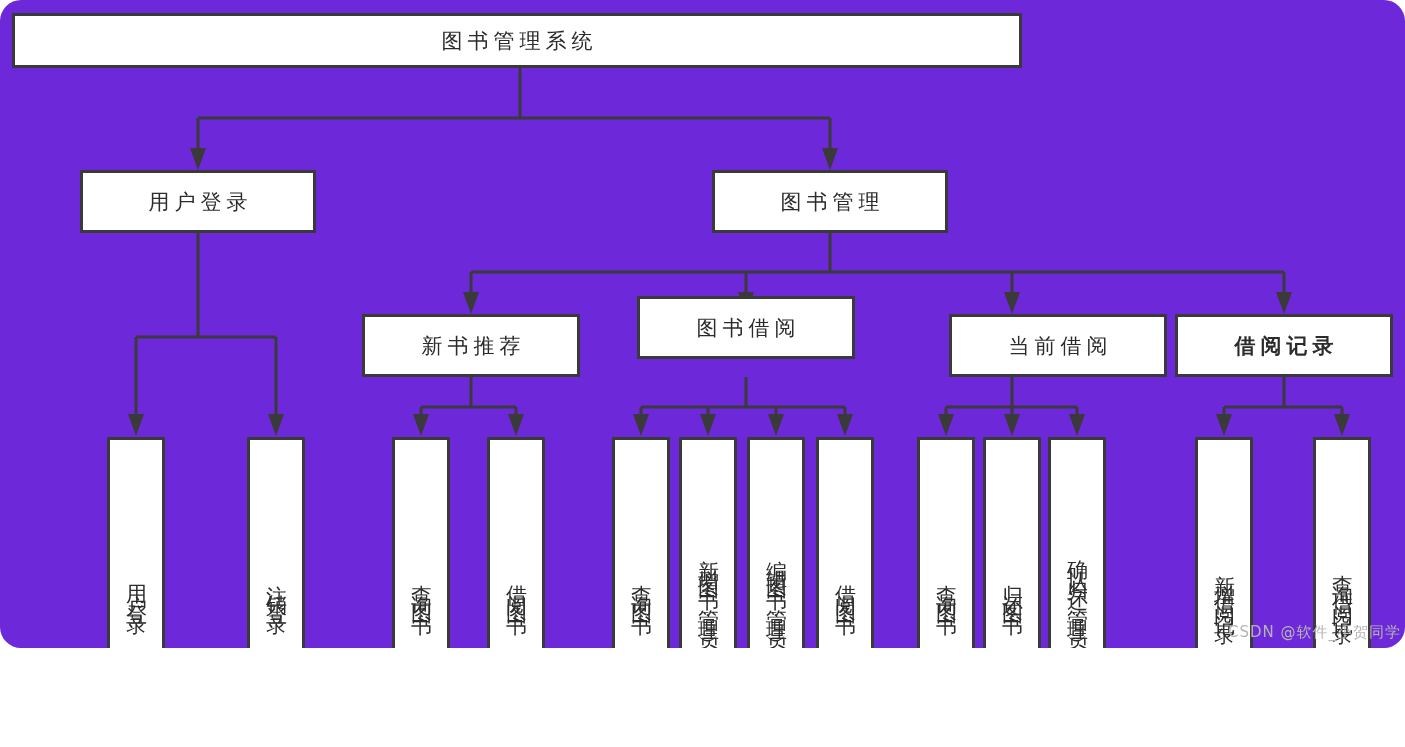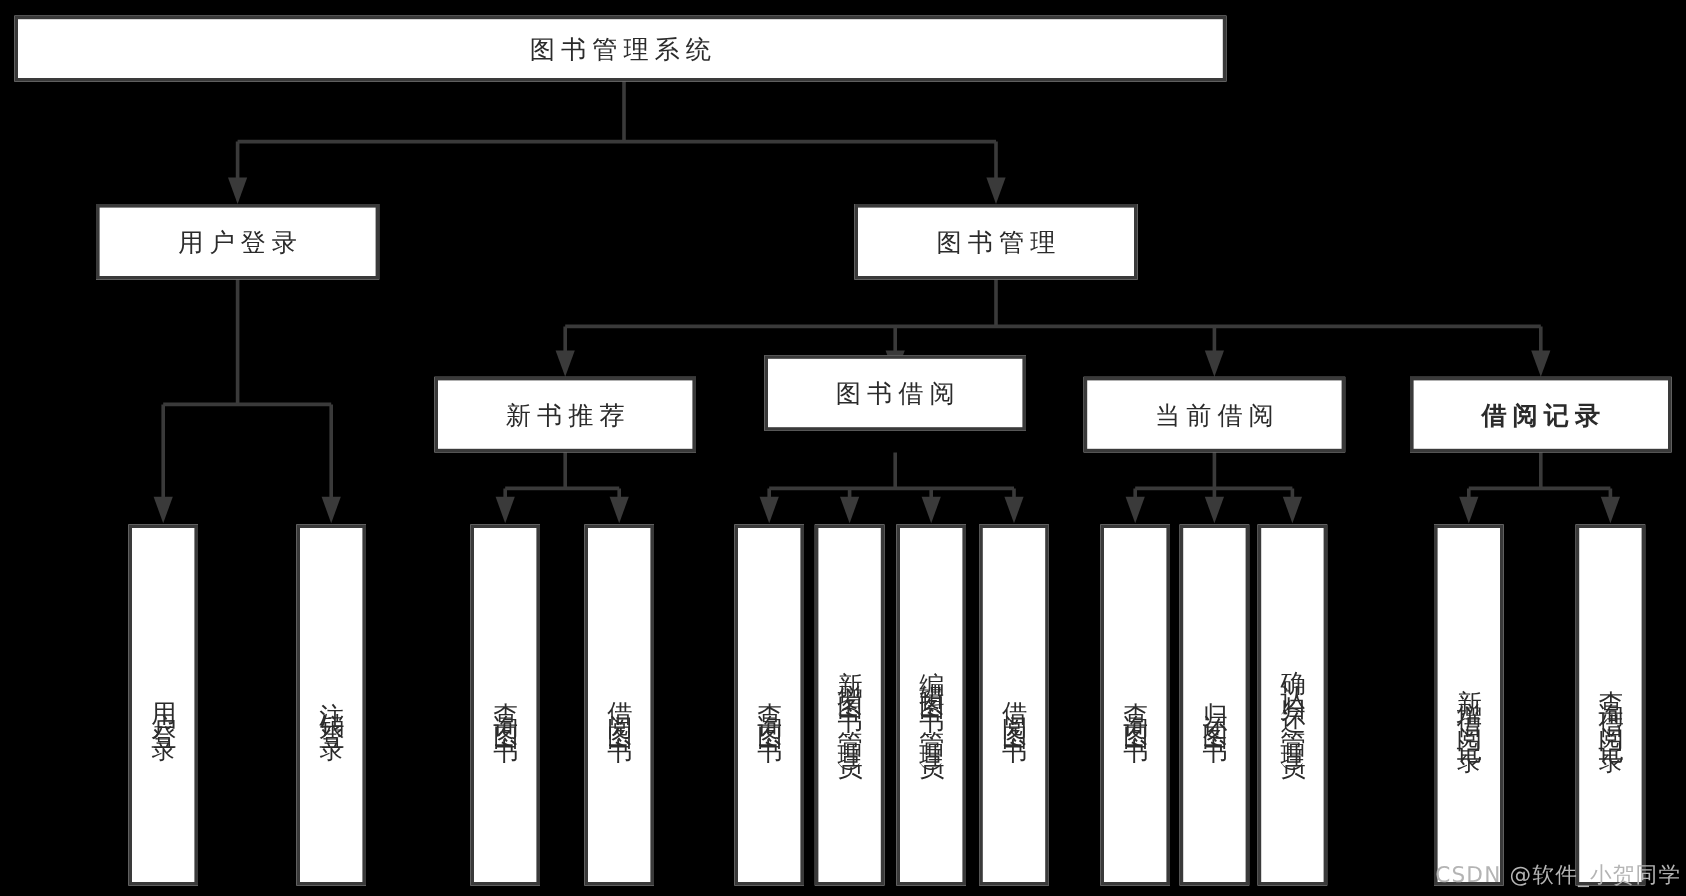--- a/index.html
+++ b/index.html
@@ -4,23 +4,24 @@
 <style>
   html, body {
     margin: 0;
     padding: 0;
     background: #ffffff;
     font-family: "DejaVu Sans", sans-serif;
   }
   .canvas {
     position: relative;
     width: 1405px;
-    height: 747px;
-    background: #000000;
+    height: 648px;
+    background: #6d28d9;
     overflow: hidden;
+    border-radius: 21px;
   }
   .connectors {
     position: absolute;
     left: 0; top: 0;
     width: 1405px;
     height: 747px;
     z-index: 1;
   }
   .box {
     position: absolute;
@@ -52,21 +53,21 @@
     text-orientation: mixed;
     font-size: 21px;
     letter-spacing: 10px;
     color: #2b2b2b;
     line-height: 1;
   }
   .watermark {
     position: absolute;
     right: 4px;
     bottom: 6px;
-    font-size: 18px;
+    font-size: 15px;
     color: #b4b4b4;
     letter-spacing: 1px;
     z-index: 3;
     white-space: nowrap;
   }
 </style>
 </head>
 <body>
 
 <div class="canvas">
@@ -121,21 +122,21 @@
   <div class="box" style="left:362px; top:314px; width:218px; height:63px;">
     <span>新书推荐</span>
   </div>
 
   <div class="box" style="left:712px; top:170px; width:236px; height:63px;">
     <span>图书管理</span>
   </div>
   <div class="box" style="left:637px; top:296px; width:218px; height:63px;">
     <span>图书借阅</span>
   </div>
-  <div class="box" style="left:903px; top:314px; width:218px; height:63px;">
+  <div class="box" style="left:949px; top:314px; width:218px; height:63px;">
     <span>当前借阅</span>
   </div>
   <div class="box" style="left:1175px; top:314px; width:218px; height:63px;font-weight:bold;">
     <span>借阅记录</span>
   </div>
 
   <div class="vbox" style="left:107px; top:437px; width:58px; height:301px;">
     <span>用户登录</span>
   </div>
   <div class="vbox" style="left:247px; top:437px; width:58px; height:301px;">

